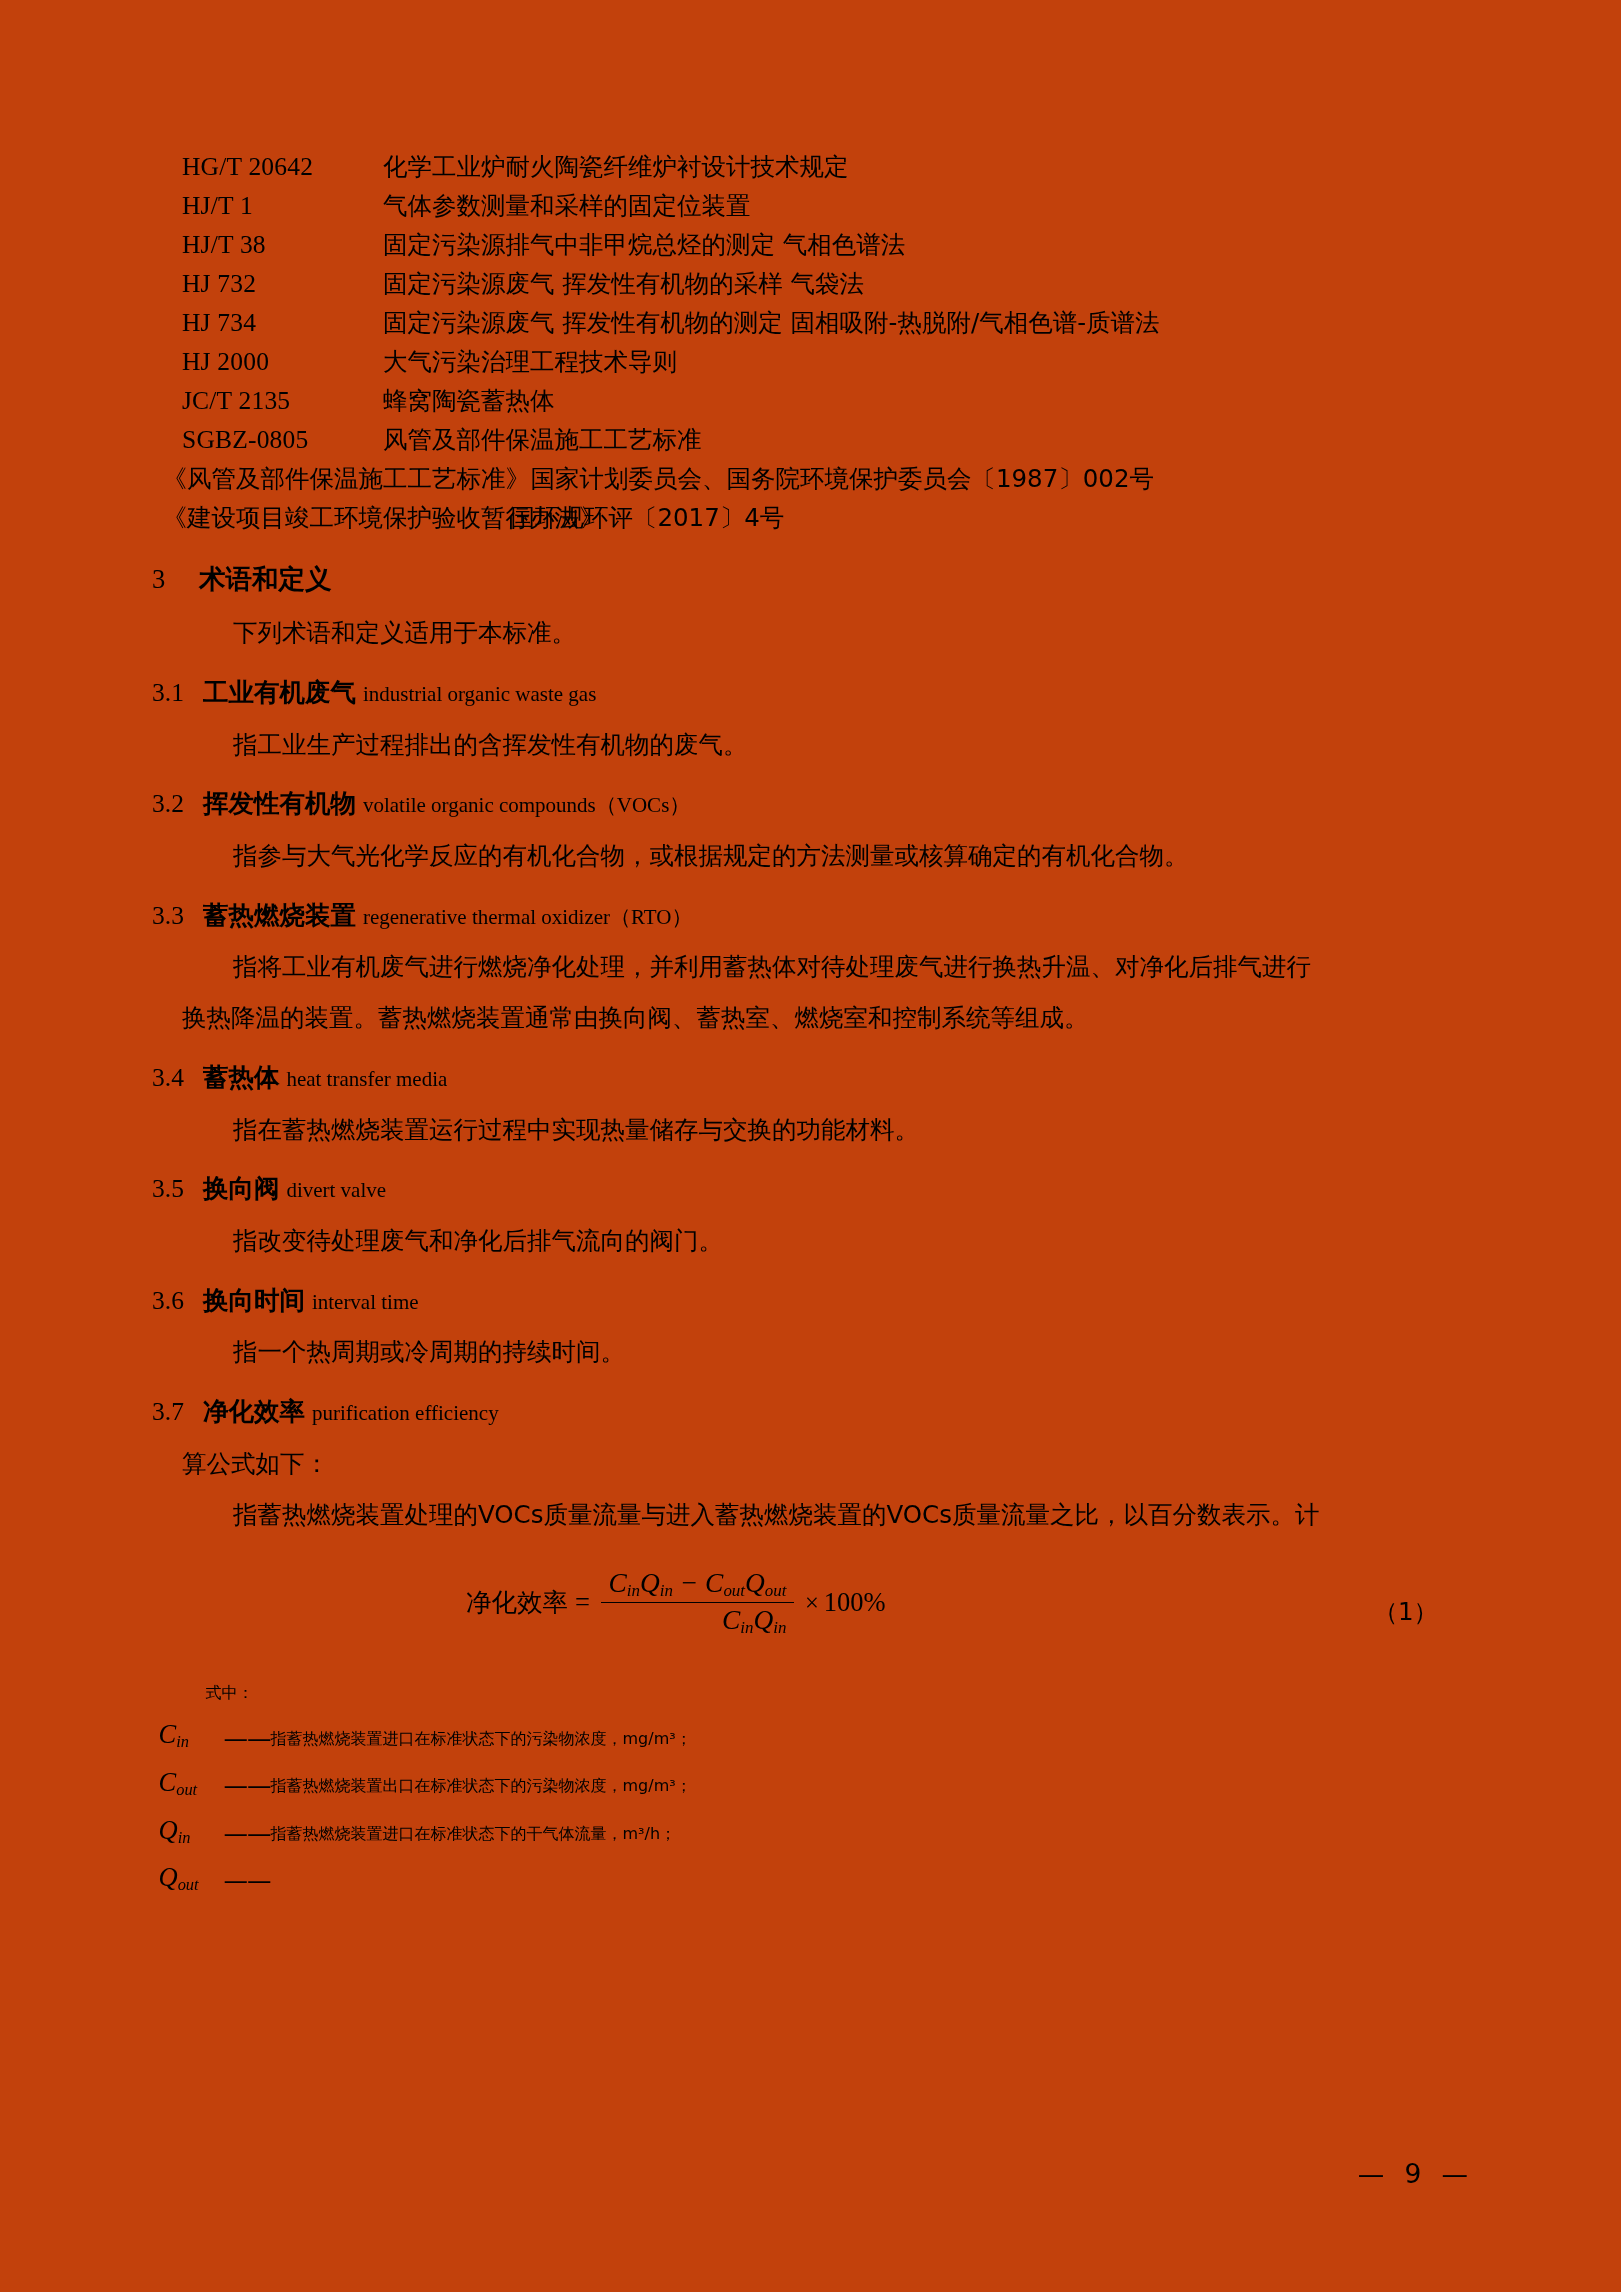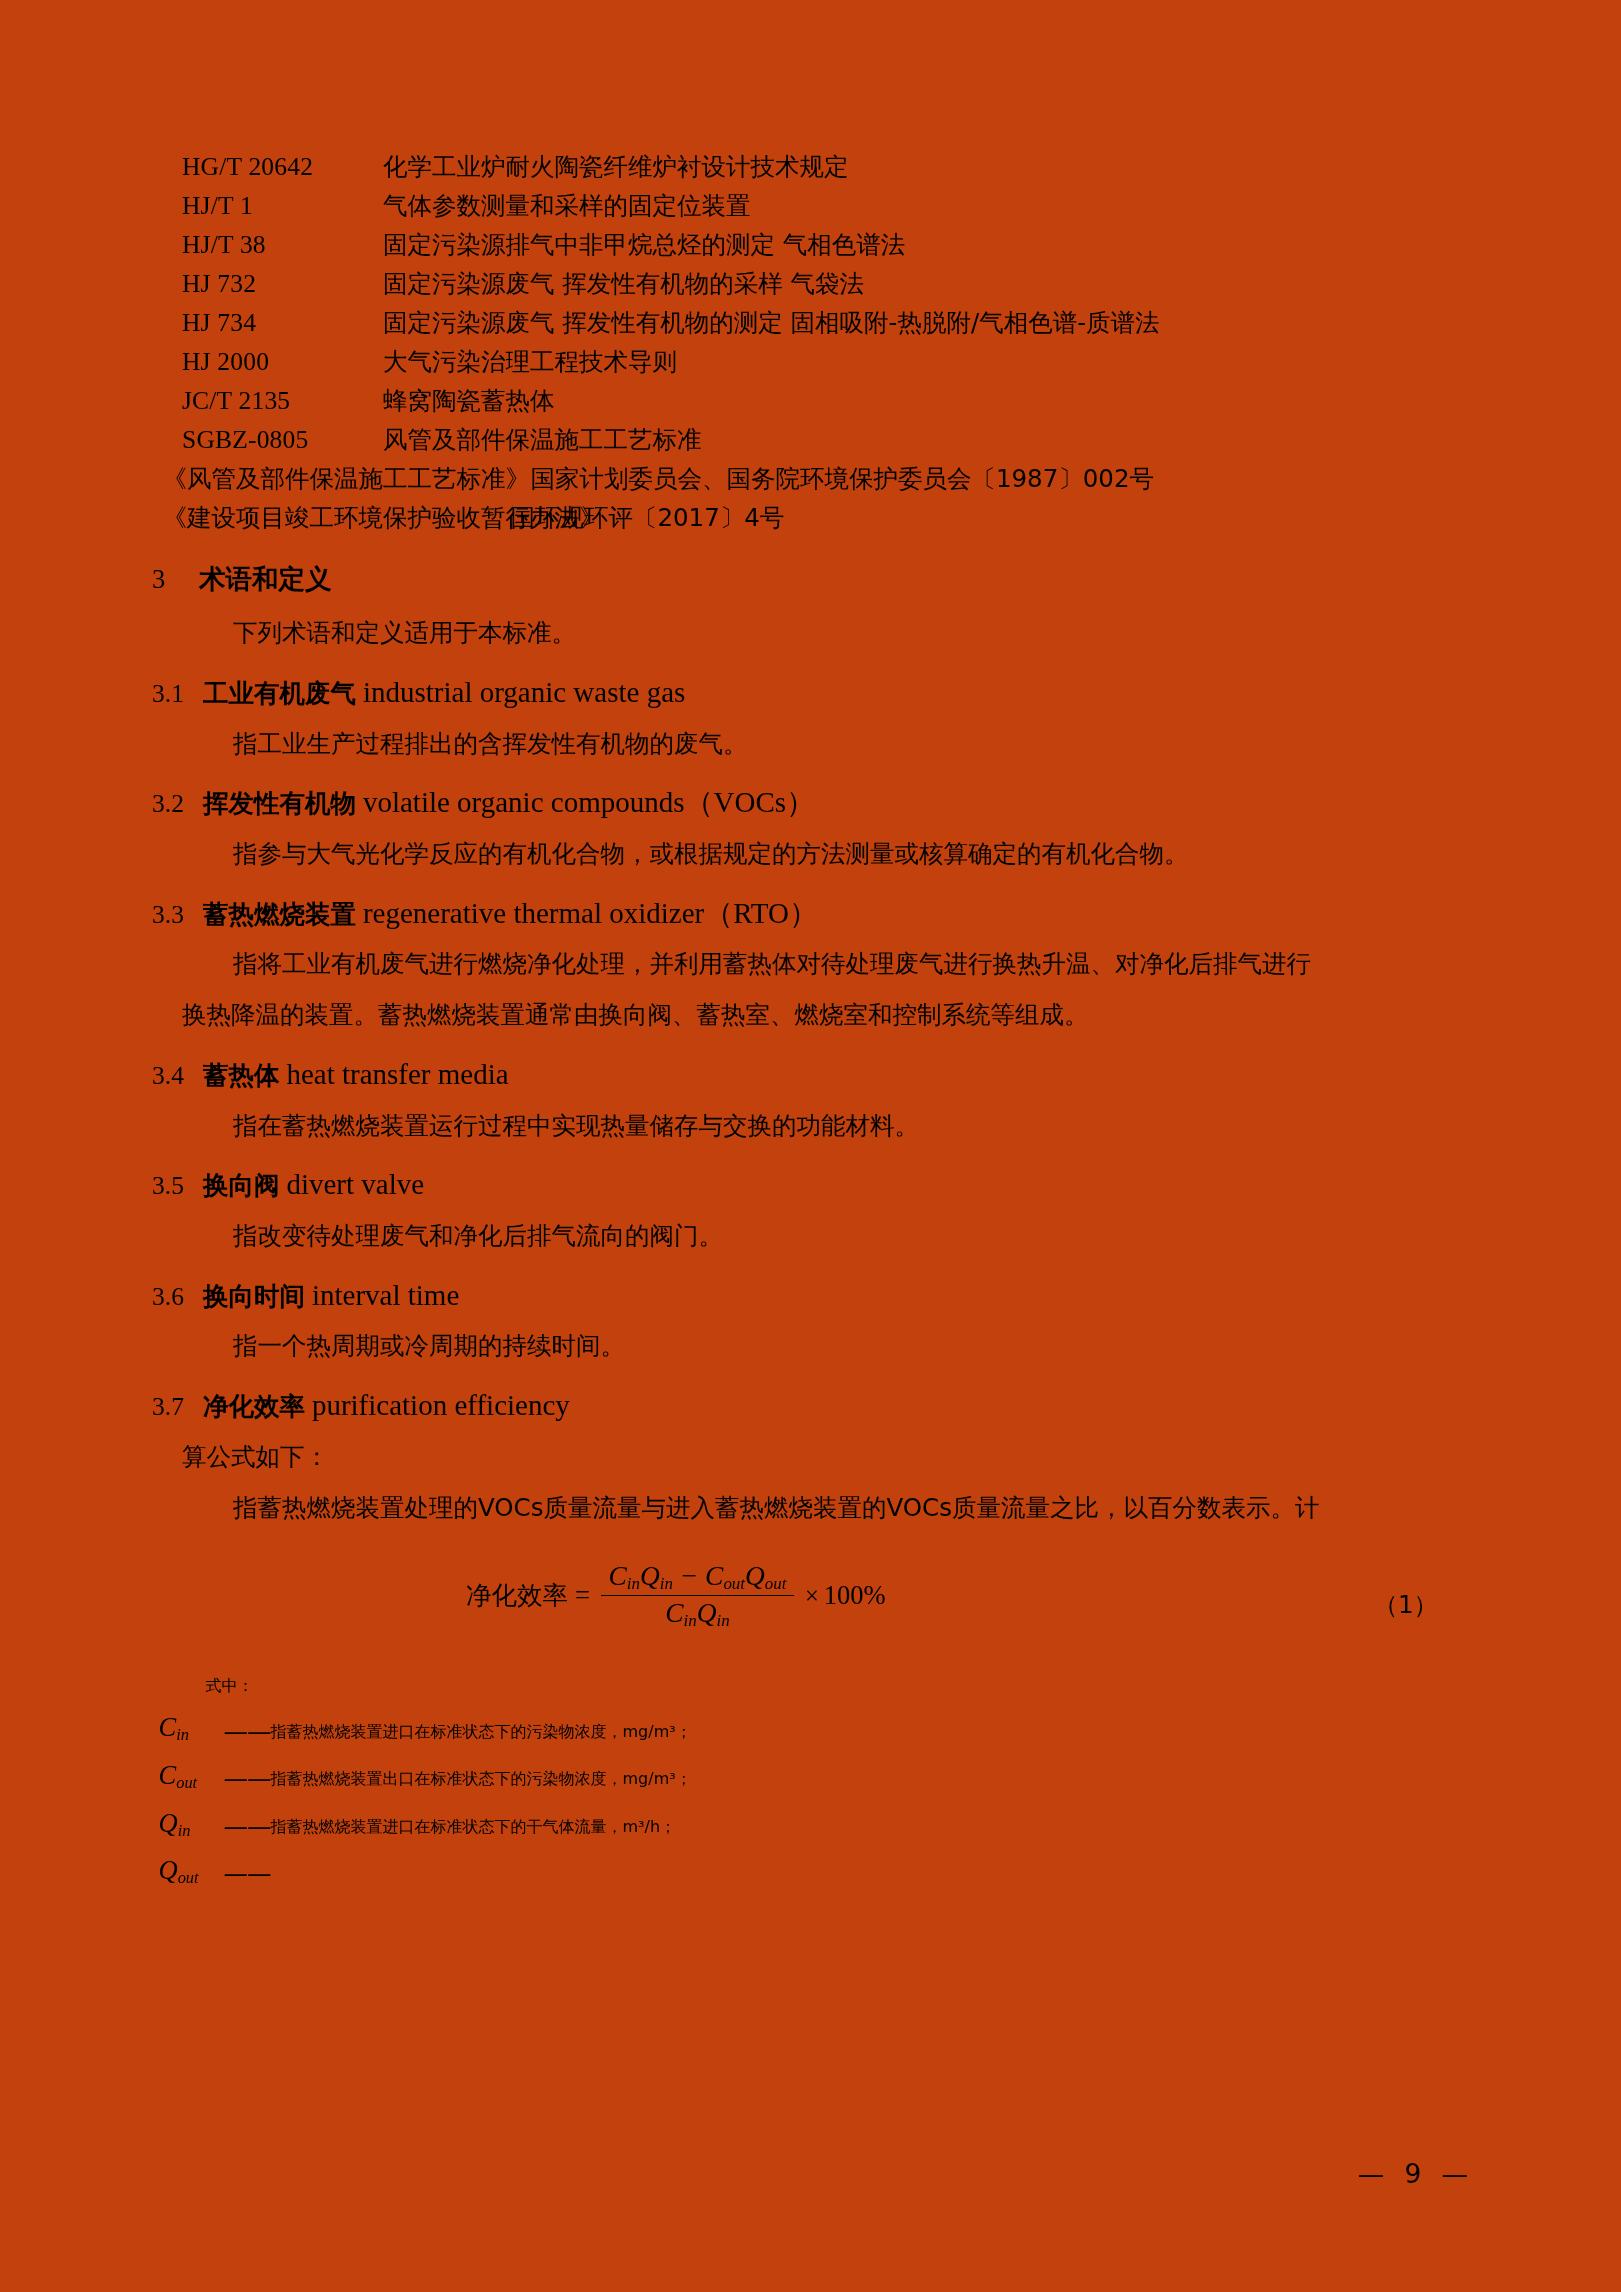--- a/index.html
+++ b/index.html
@@ -97,21 +97,21 @@
     min-width: 51px;
     font-family: "Liberation Serif", "DejaVu Serif", serif;
   }
   .term-head .t-cn {
     font-family: "DejaVu Sans", "Liberation Sans", sans-serif;
     font-weight: bold;
     font-size: 25.5px;
   }
   .term-head .t-en {
     font-family: "Liberation Serif", "DejaVu Serif", serif;
-    font-size: 29px;
+    font-size: 21px;
     margin-left: 6.9px;
   }
   .para {
     font-family: "DejaVu Sans", "Liberation Sans", sans-serif;
     font-size: 24.5px;
     line-height: 41px;
     text-indent: 51px;
     margin: 9.8px 0 5.9px 0;
     text-align: justify;
   }
@@ -134,21 +134,21 @@
     white-space: nowrap;
   }
   .formula .lhs {
     font-family: "DejaVu Sans", "Liberation Sans", sans-serif;
     font-size: 25.5px;
   }
   .formula .eq { margin: 0 6.9px; font-size: 26.5px; }
   .frac {
     display: inline-flex;
     flex-direction: column;
-    align-items: center;
+    align-items: flex-end;
     vertical-align: middle;
     margin: 0 3.9px;
   }
   .frac .num {
     padding: 0 7.8px 2px 7.8px;
     border-bottom: 1.6px solid #000;
     font-style: italic;
     font-size: 27.4px;
   }
   .frac .den {

